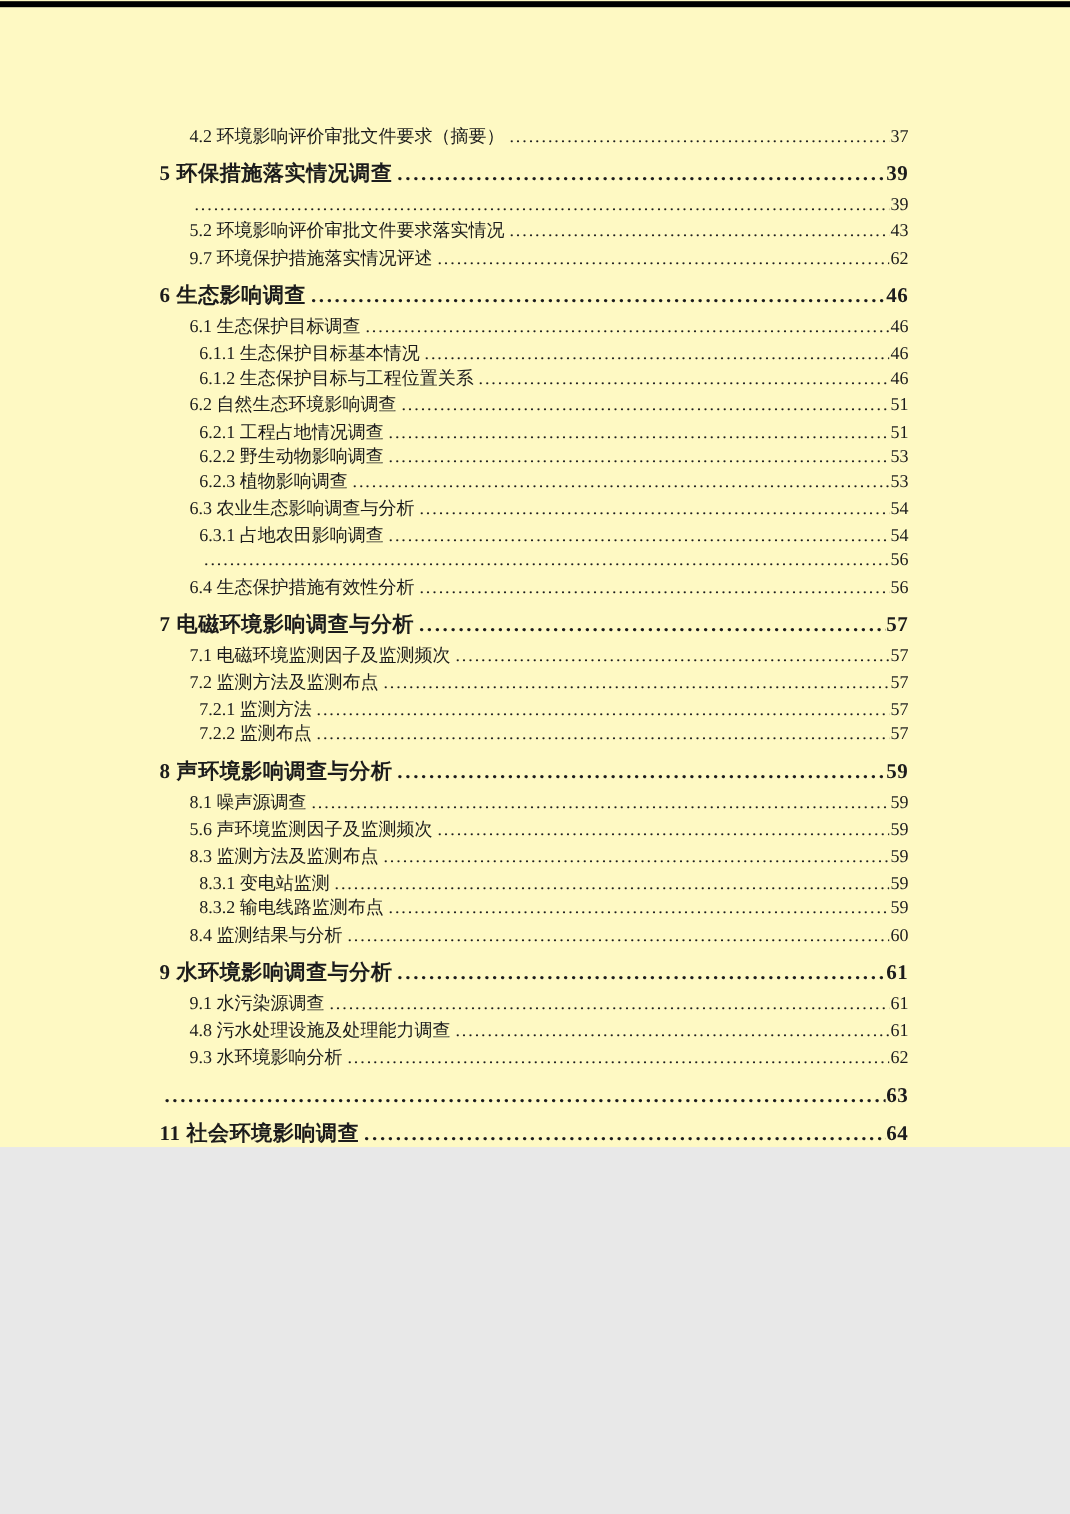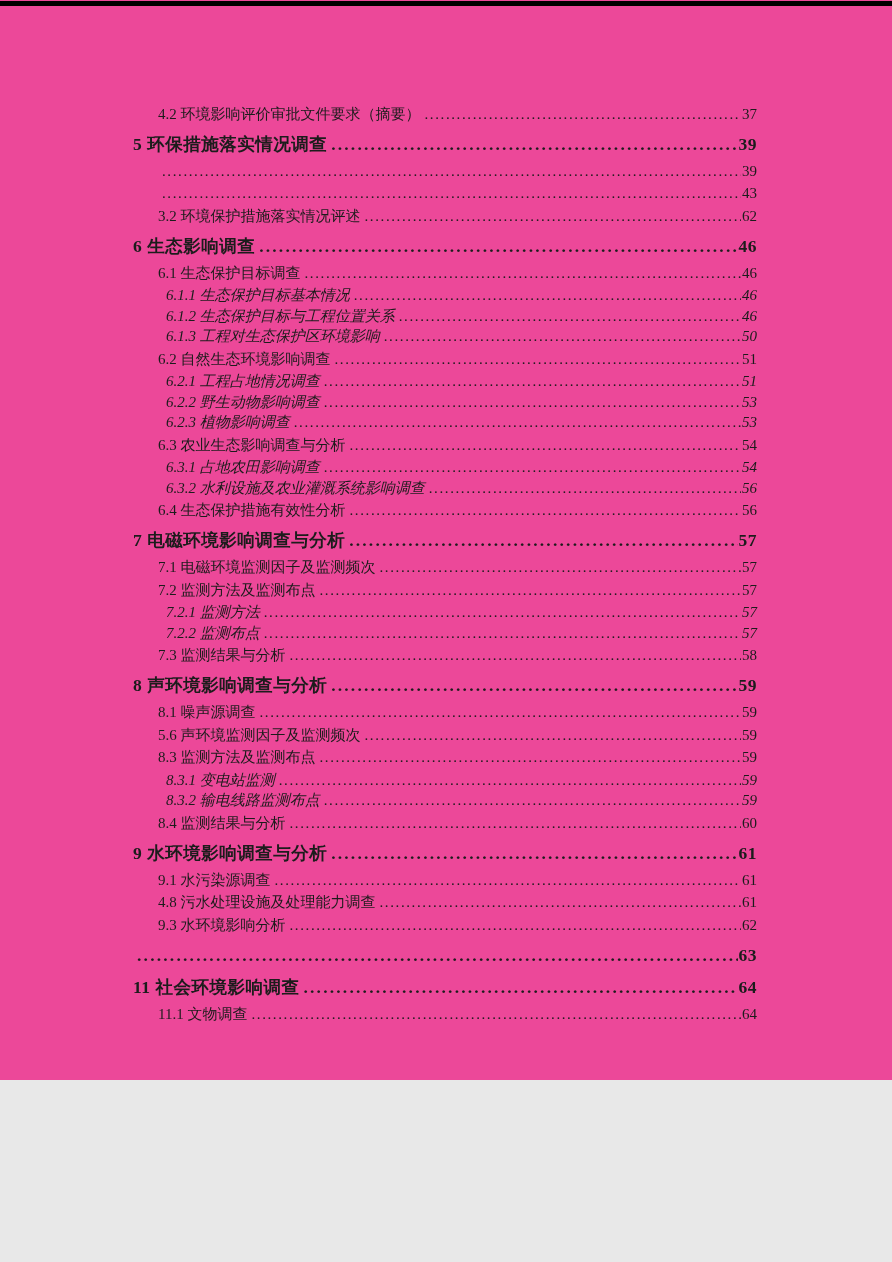--- a/index.html
+++ b/index.html
@@ -3,22 +3,22 @@
 <meta charset="utf-8">
 <style>
   html, body {
     margin: 0;
     padding: 0;
     background: #e8e8e8;
   }
   .screen {
     position: relative;
     width: 892px;
-    height: 1080px;
-    background: #ec4899;
+    height: 956px;
+    background: #fef9c3;
     overflow: hidden;
     font-family: "Liberation Serif", "DejaVu Serif", serif;
   }
   .top-bar {
     position: absolute;
     top: 1px;
     left: 0;
     width: 892px;
     height: 5px;
     background: #000000;
@@ -44,21 +44,20 @@
     text-align: center;
   }
   .toc-row.lvl2 {
     font-size: 15px;
     line-height: 18px;
     margin: 4.5px 0 4.5px 25px;
   }
   .toc-row.lvl3 {
     font-size: 15px;
     line-height: 18px;
-    font-style: italic;
     margin: 2.5px 0 2.5px 33px;
   }
   .toc-label {
     white-space: nowrap;
     flex-shrink: 0;
   }
   .toc-leader {
     flex: 1 1 auto;
     overflow: hidden;
     white-space: nowrap;
@@ -92,25 +91,26 @@
       <div class="toc-row lvl1">
     <span class="toc-label">5 环保措施落实情况调查</span>
     <span class="toc-leader"></span>
     <span class="toc-pagenum">39</span>
   </div>
       <div class="toc-row lvl2">
     <span class="toc-leader"></span>
     <span class="toc-pagenum">39</span>
   </div>
       <div class="toc-row lvl2">
+    <span class="toc-label">5.2 环境影响评价审批文件要求落实情况</span>
     <span class="toc-leader"></span>
     <span class="toc-pagenum">43</span>
   </div>
       <div class="toc-row lvl2">
-    <span class="toc-label">3.2 环境保护措施落实情况评述</span>
+    <span class="toc-label">9.7 环境保护措施落实情况评述</span>
     <span class="toc-leader"></span>
     <span class="toc-pagenum">62</span>
   </div>
       <div class="toc-row lvl1">
     <span class="toc-label">6 生态影响调查</span>
     <span class="toc-leader"></span>
     <span class="toc-pagenum">46</span>
   </div>
       <div class="toc-row lvl2">
     <span class="toc-label">6.1 生态保护目标调查</span>
@@ -120,25 +120,20 @@
       <div class="toc-row lvl3">
     <span class="toc-label">6.1.1 生态保护目标基本情况</span>
     <span class="toc-leader"></span>
     <span class="toc-pagenum">46</span>
   </div>
       <div class="toc-row lvl3">
     <span class="toc-label">6.1.2 生态保护目标与工程位置关系</span>
     <span class="toc-leader"></span>
     <span class="toc-pagenum">46</span>
   </div>
-      <div class="toc-row lvl3">
-    <span class="toc-label">6.1.3 工程对生态保护区环境影响</span>
-    <span class="toc-leader"></span>
-    <span class="toc-pagenum">50</span>
-  </div>
       <div class="toc-row lvl2">
     <span class="toc-label">6.2 自然生态环境影响调查</span>
     <span class="toc-leader"></span>
     <span class="toc-pagenum">51</span>
   </div>
       <div class="toc-row lvl3">
     <span class="toc-label">6.2.1 工程占地情况调查</span>
     <span class="toc-leader"></span>
     <span class="toc-pagenum">51</span>
   </div>
@@ -156,21 +151,20 @@
     <span class="toc-label">6.3 农业生态影响调查与分析</span>
     <span class="toc-leader"></span>
     <span class="toc-pagenum">54</span>
   </div>
       <div class="toc-row lvl3">
     <span class="toc-label">6.3.1 占地农田影响调查</span>
     <span class="toc-leader"></span>
     <span class="toc-pagenum">54</span>
   </div>
       <div class="toc-row lvl3">
-    <span class="toc-label">6.3.2 水利设施及农业灌溉系统影响调查</span>
     <span class="toc-leader"></span>
     <span class="toc-pagenum">56</span>
   </div>
       <div class="toc-row lvl2">
     <span class="toc-label">6.4 生态保护措施有效性分析</span>
     <span class="toc-leader"></span>
     <span class="toc-pagenum">56</span>
   </div>
       <div class="toc-row lvl1">
     <span class="toc-label">7 电磁环境影响调查与分析</span>
@@ -189,25 +183,20 @@
   </div>
       <div class="toc-row lvl3">
     <span class="toc-label">7.2.1 监测方法</span>
     <span class="toc-leader"></span>
     <span class="toc-pagenum">57</span>
   </div>
       <div class="toc-row lvl3">
     <span class="toc-label">7.2.2 监测布点</span>
     <span class="toc-leader"></span>
     <span class="toc-pagenum">57</span>
-  </div>
-      <div class="toc-row lvl2">
-    <span class="toc-label">7.3 监测结果与分析</span>
-    <span class="toc-leader"></span>
-    <span class="toc-pagenum">58</span>
   </div>
       <div class="toc-row lvl1">
     <span class="toc-label">8 声环境影响调查与分析</span>
     <span class="toc-leader"></span>
     <span class="toc-pagenum">59</span>
   </div>
       <div class="toc-row lvl2">
     <span class="toc-label">8.1 噪声源调查</span>
     <span class="toc-leader"></span>
     <span class="toc-pagenum">59</span>

